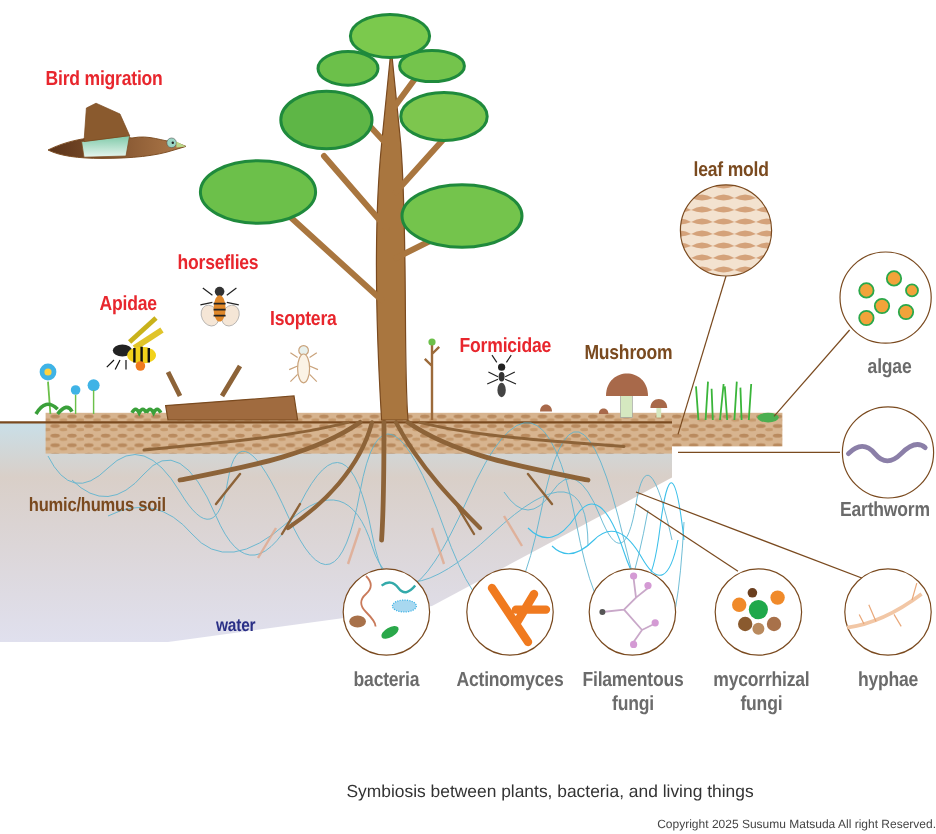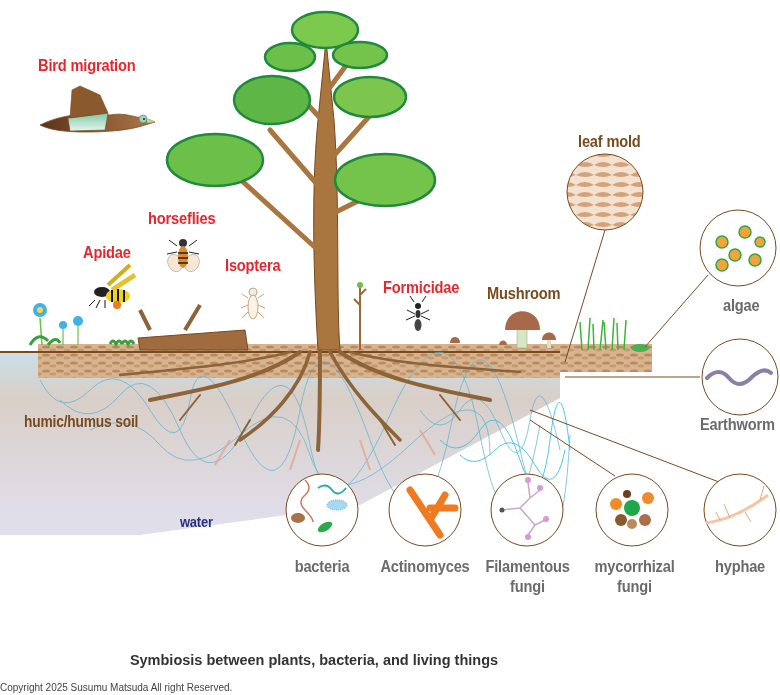--- a/index.html
+++ b/index.html
@@ -4,22 +4,22 @@
 <style>
   html,body{margin:0;padding:0;background:#fff;}
   body{width:780px;height:695px;position:relative;overflow:hidden;font-family:"Liberation Sans",sans-serif;}
   svg.scene{position:absolute;left:0;top:0;width:780px;height:695px;}
   .lbl{position:absolute;font-family:"Liberation Sans",sans-serif;font-weight:bold;white-space:nowrap;transform:scaleX(0.86);transform-origin:left top;letter-spacing:-0.2px;}
   .red{color:#e8262d;font-size:17px;}
   .brown{color:#7a4a1f;font-size:17px;}
   .grey{color:#6b6b6b;font-size:17px;}
   .blue{color:#2a2f86;font-size:15px;}
   .center{text-align:center;transform-origin:center top;}
-  .title{position:absolute;left:0;width:628px;top:652px;text-align:center;font-weight:bold;font-size:14.5px;color:#333;}
-  .copy{position:absolute;left:0;width:780px;top:682px;text-align:left;font-size:10px;color:#444;}
+  .title{position:absolute;left:0;width:628px;top:652px;text-align:right;font-weight:normal;font-size:14.5px;color:#333;}
+  .copy{position:absolute;left:0;width:780px;top:682px;text-align:right;font-size:10px;color:#444;}
 </style>
 </head>
 <body>
 
 <svg class="scene" viewBox="0 0 780 695" xmlns="http://www.w3.org/2000/svg">
   <defs>
     <linearGradient id="waterGrad" x1="0" y1="0" x2="0" y2="1">
       <stop offset="0" stop-color="#c9dfe8"></stop>
       <stop offset="0.25" stop-color="#d9cfc8"></stop>
       <stop offset="1" stop-color="#e0e0ee"></stop>

